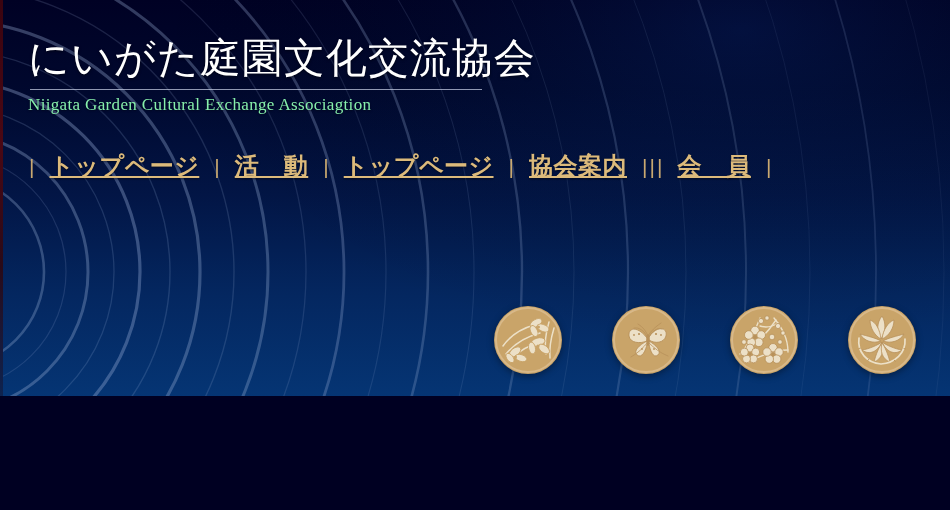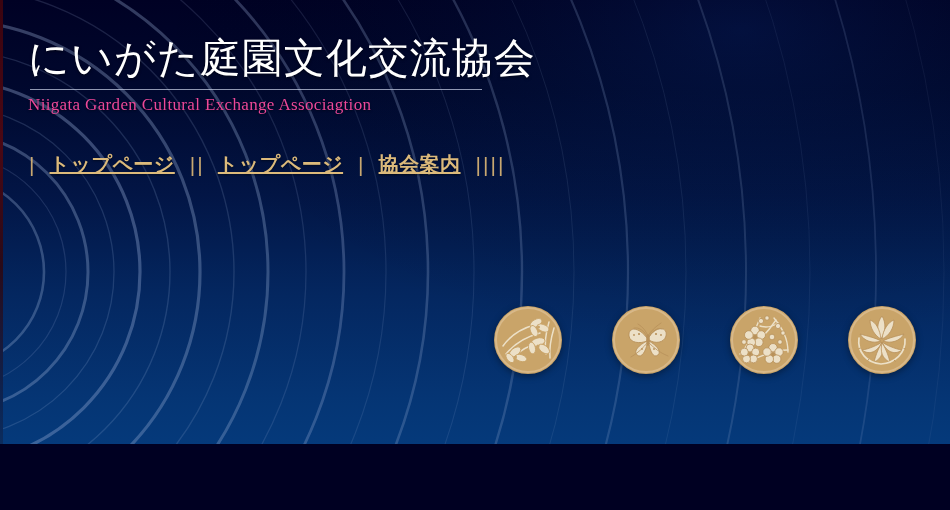--- a/index.html
+++ b/index.html
@@ -7,21 +7,21 @@
 
   html, body {
     width:950px; height:510px;
     overflow:hidden;
     background:#000022;
     font-family:"Liberation Sans", sans-serif;
   }
 
   #stage {
     position:relative;
-    width:950px; height:444px;
+    width:950px; height:396px;
     overflow:hidden;
     background:#011a4d;
   }
 
   
   .bg-svg {
     position:absolute; left:0; top:0;
     width:950px; height:510px;
     display:block;
   }
@@ -54,21 +54,21 @@
   }
 
   .title-rule {
     height:1px;
     background:rgba(200,208,230,.72);
     margin:7px 0 5px 2px;
     width:452px;
   }
 
   .site-subtitle {
-    color:#ec4899;
+    color:#86efac;
     font-family:"Liberation Serif", serif;
     font-size:17px;
     letter-spacing:.35px;
     white-space:nowrap;
     text-shadow:0 1px 2px rgba(0,0,0,.5);
   }
 
   
   .main-nav {
     position:absolute;
@@ -84,21 +84,21 @@
     font-size:21px;
     font-weight:300;
     padding:0 1px;
     opacity:.95;
     line-height:1;
   }
 
   .nav-item {
     color:#dcba7b;
     font-family:"Liberation Sans", sans-serif;
-    font-size:20px;
+    font-size:24px;
     font-weight:700;
     letter-spacing:.5px;
     padding:0 14px;
     cursor:pointer;
     line-height:1.2;
     text-shadow:0 1px 2px rgba(0,0,0,.45);
   }
 
   
   .medallion-row {
@@ -184,32 +184,34 @@
     <div class="title-rule"></div>
     <div class="site-subtitle">Niigata Garden Cultural Exchange Associagtion</div>
   </div>
 
   <nav class="main-nav">
     <span class="nav-sep">|</span>
 
     <a class="nav-item" href="#">トップページ</a>
     <span class="nav-sep">|</span>
 
+    <a class="nav-item" href="#">活　動</a>
     <span class="nav-sep">|</span>
 
     <a class="nav-item" href="#">トップページ</a>
     <span class="nav-sep">|</span>
 
     <a class="nav-item" href="#">協会案内</a>
     <span class="nav-sep">|</span>
 
     <span class="nav-sep">|</span>
 
     <span class="nav-sep">|</span>
 
+    <a class="nav-item" href="#">会　員</a>
     <span class="nav-sep">|</span>
   </nav>
 
   <div class="medallion-row">
 
     <a class="medallion" href="#">
       <svg viewBox="0 0 68 68">
         <circle cx="34" cy="34" r="33" fill="#c9a469"></circle>
         <g fill="none" stroke="#ece0c7" stroke-width="1.5" stroke-linecap="round">
           <path d="M9 40 C16 30 26 23 40 19"></path>

